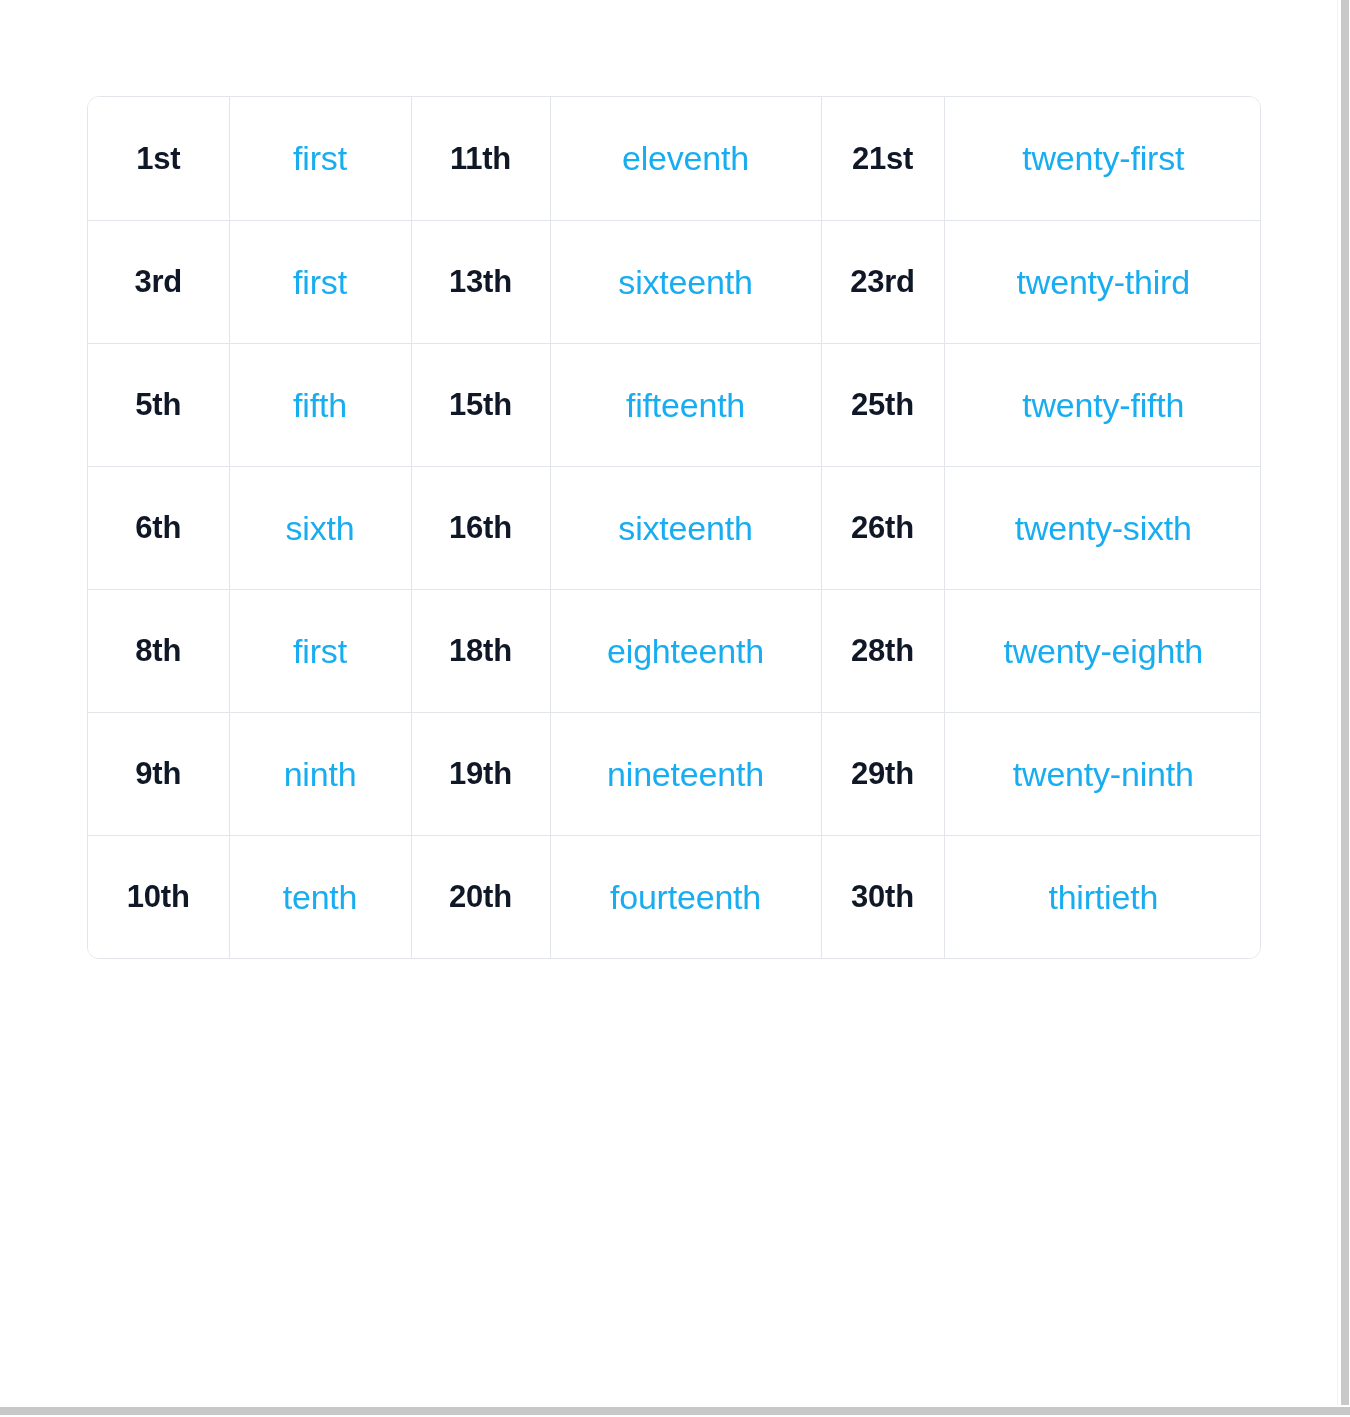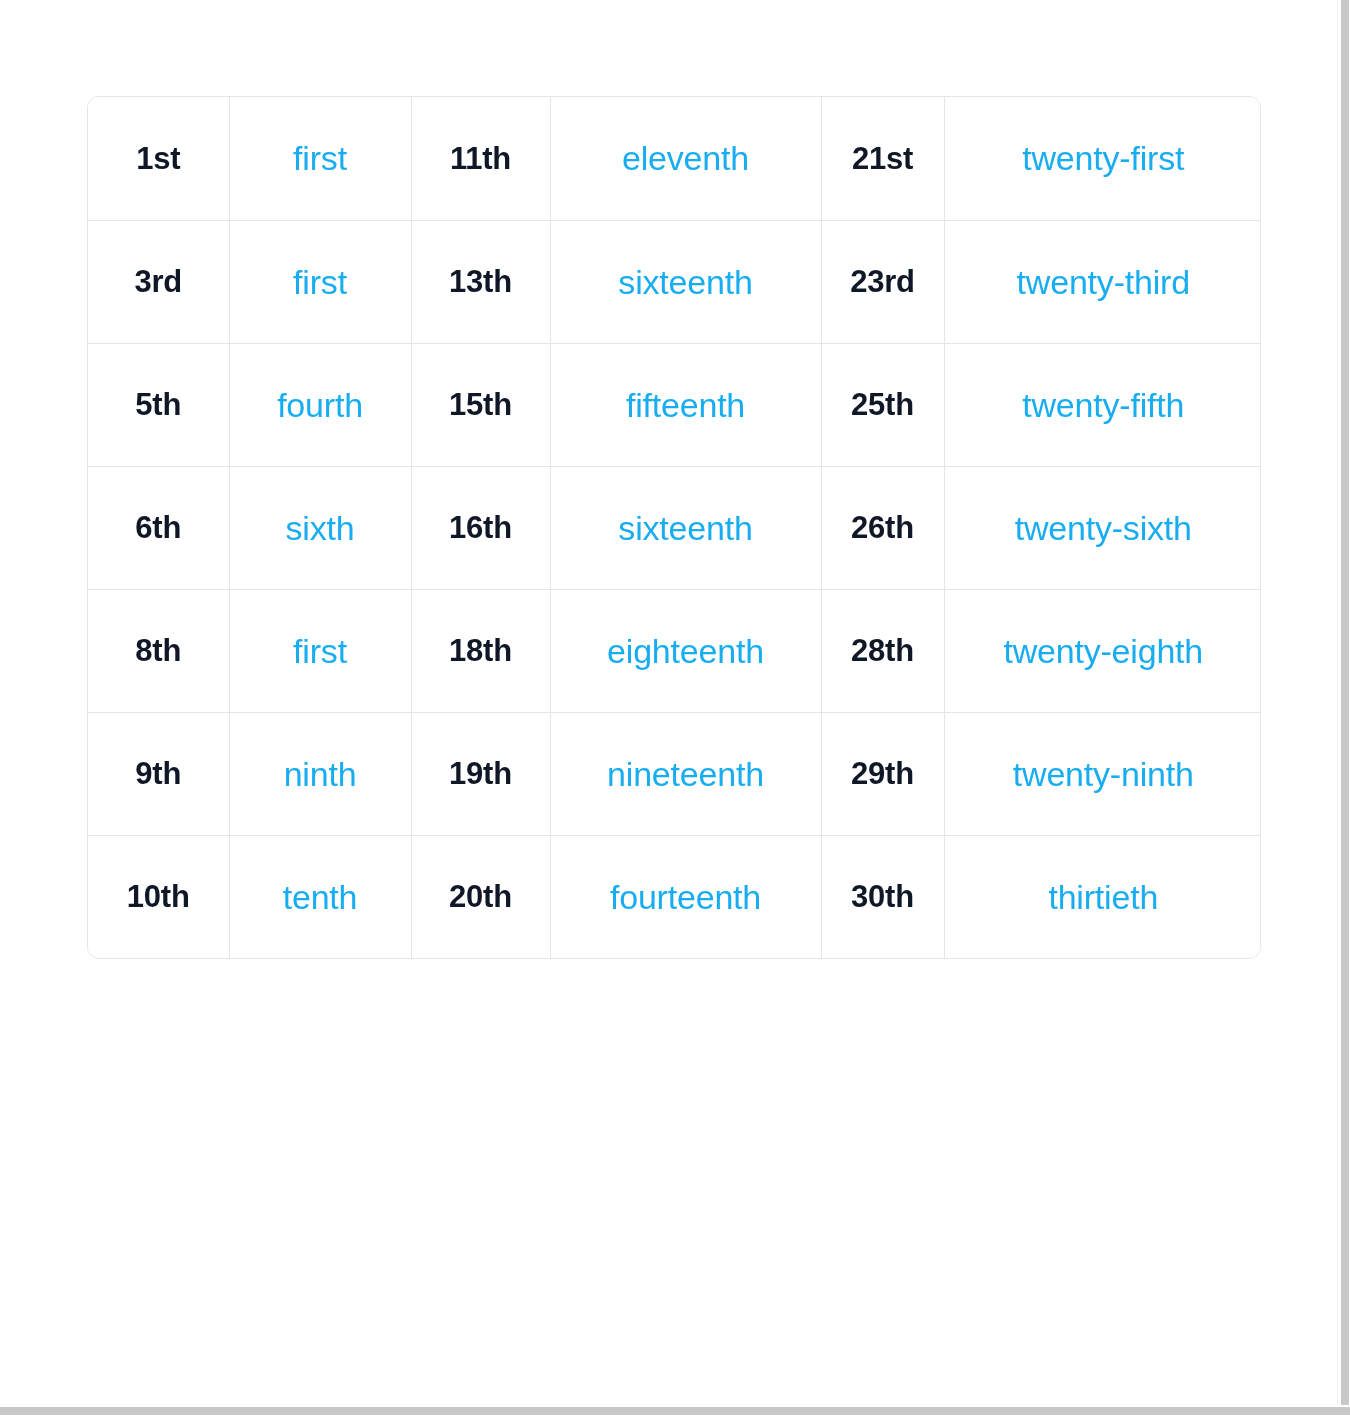--- a/index.html
+++ b/index.html
@@ -145,21 +145,21 @@
           <tr>
             <td><span class="num">3rd</span></td>
             <td><span class="word">first</span></td>
             <td><span class="num">13th</span></td>
             <td><span class="word">sixteenth</span></td>
             <td><span class="num">23rd</span></td>
             <td><span class="word">twenty-third</span></td>
           </tr>
           <tr>
             <td><span class="num">5th</span></td>
-            <td><span class="word">fourth</span></td>
+            <td><span class="word">fifth</span></td>
             <td><span class="num">15th</span></td>
             <td><span class="word">fifteenth</span></td>
             <td><span class="num">25th</span></td>
             <td><span class="word">twenty-fifth</span></td>
           </tr>
           <tr>
             <td><span class="num">6th</span></td>
             <td><span class="word">sixth</span></td>
             <td><span class="num">16th</span></td>
             <td><span class="word">sixteenth</span></td>

